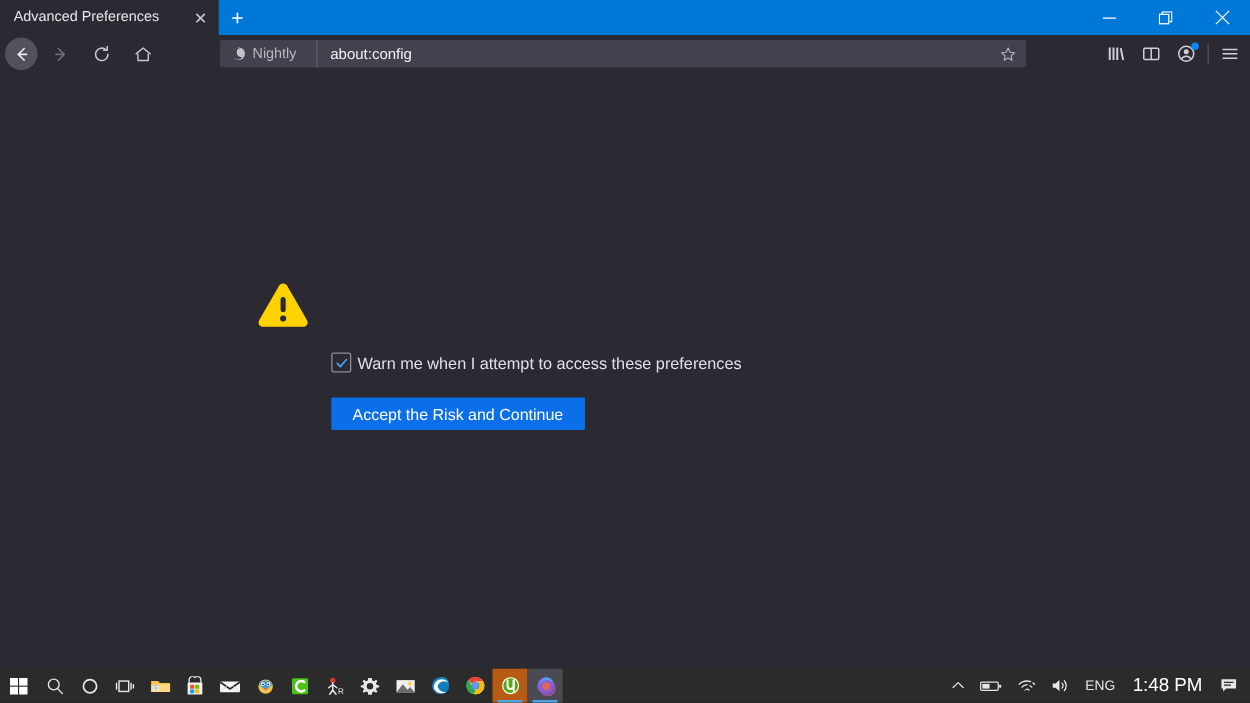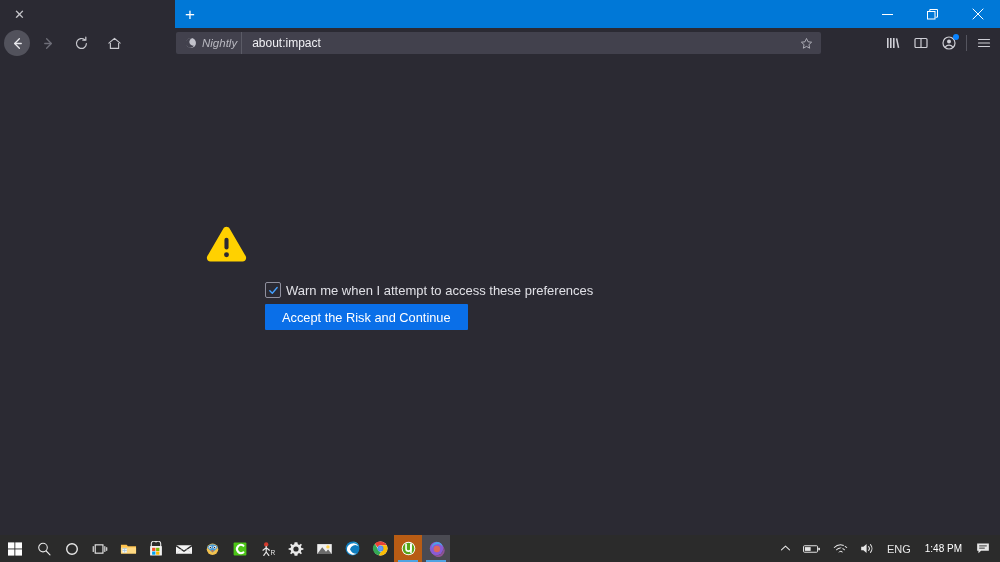--- a/index.html
+++ b/index.html
@@ -125,24 +125,23 @@
     height: 22px;
     background: #42414d;
     border-radius: 2px;
     display: flex;
     align-items: center;
   }
   .identity {
     display: flex;
     align-items: center;
     gap: 5px;
-    padding: 0 4px 0 9px;
+    padding: 0 16px 0 9px;
     height: 22px;
     border-right: 1px solid #5b5b66;
-    font-style: italic;
   }
   .identity-label {
     color: #b9b9c1;
     font-size: 11.5px;
   }
   .urltext {
     color: #f0f0f4;
     font-size: 12px;
     padding-left: 10px;
     flex: 1;
@@ -245,21 +244,21 @@
     align-items: center;
     justify-content: center;
     flex: none;
   }
   .checkbox svg { display: block; }
   .warn-check-label {
     color: #e0e0e6;
     font-size: 13px;
   }
   .accept-btn {
-    margin-top: 6px;
+    margin-top: 20px;
     display: inline-flex;
     align-items: center;
     justify-content: center;
     height: 26px;
     padding: 0 17px;
     background: #0a6fe8;
     color: #ffffff;
     font-size: 12.8px;
     border: none;
     border-radius: 1px;
@@ -309,33 +308,34 @@
     height: 27px;
     display: flex;
     align-items: center;
     justify-content: center;
     color: #e6e6e6;
     padding: 0 6px;
     font-size: 11px;
   }
   .tray-clock {
     color: #ffffff;
-    font-size: 10px;
+    font-size: 15px;
     padding: 0 8px;
     white-space: nowrap;
   }
   .tray-item svg { display: block; }
 </style>
 </head>
 <body>
 
 <div id="app">
 
   <div class="titlebar">
     <div class="tab">
+      <span class="tab-title">Advanced Preferences</span>
       <span class="tab-close">✕</span>
     </div>
     <div class="newtab">+</div>
 
     <div class="wincontrols">
       <div class="wc">
         <svg width="11" height="11" viewBox="0 0 11 11">
             <path d="M0 5.5 H11" stroke="#fff" stroke-width="1"></path>
           </svg>
       </div>
@@ -380,21 +380,21 @@
     </div>
 
     <div class="urlbar">
       <div class="identity">
         <svg width="12" height="12" viewBox="0 0 16 16">
           <circle cx="8" cy="8" r="6.6" fill="#c2c2cb"></circle>
           <path d="M9.6 2.2 A6.2 6.2 0 1 0 12.2 11.4 A5 5 0 0 1 6 5.2 A3.6 3.6 0 0 1 9.6 2.2 Z" fill="#42414d"></path>
         </svg>
         <span class="identity-label">Nightly</span>
       </div>
-      <div class="urltext" title="Search with Google or enter address">about:impact</div>
+      <div class="urltext" title="Search with Google or enter address">about:config</div>
       <div class="star">
         <svg width="13" height="13" viewBox="0 0 16 16">
           <path d="M8 1.8 L9.9 5.9 L14.3 6.4 L11 9.4 L11.9 13.8 L8 11.6 L4.1 13.8 L5 9.4 L1.7 6.4 L6.1 5.9 Z" fill="none" stroke="currentColor" stroke-width="1.1" stroke-linejoin="round"></path>
         </svg>
       </div>
     </div>
 
     <div class="toolbar-right">
       <div class="tbtn">
         <svg width="16" height="16" viewBox="0 0 16 16">

